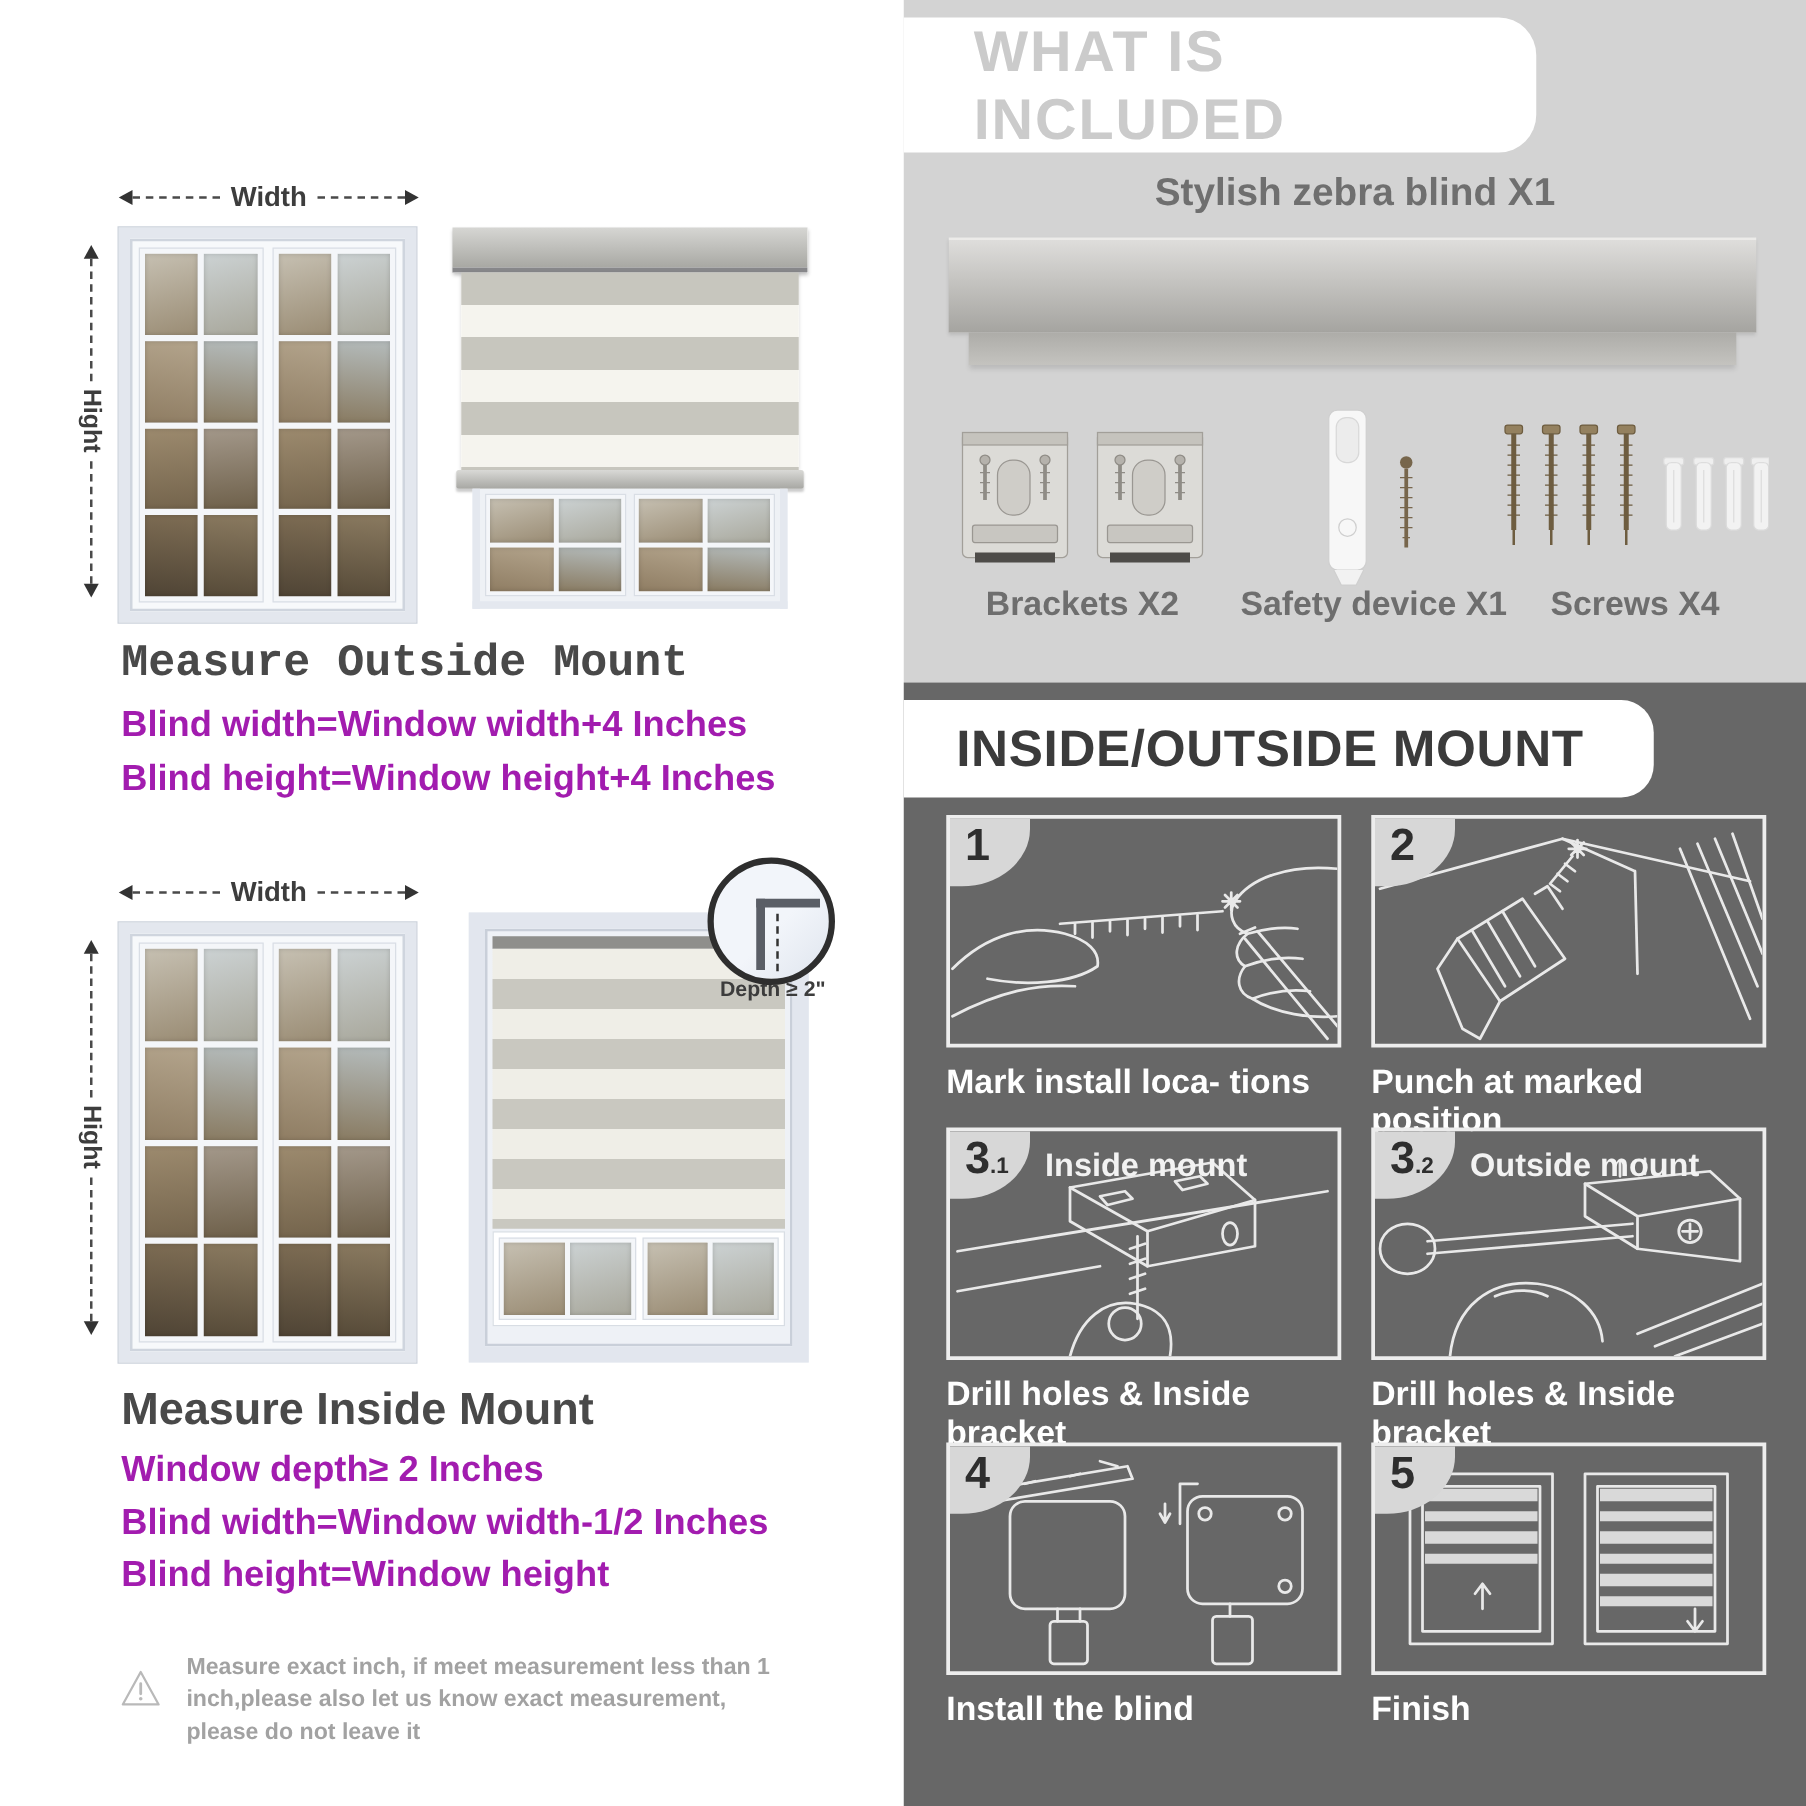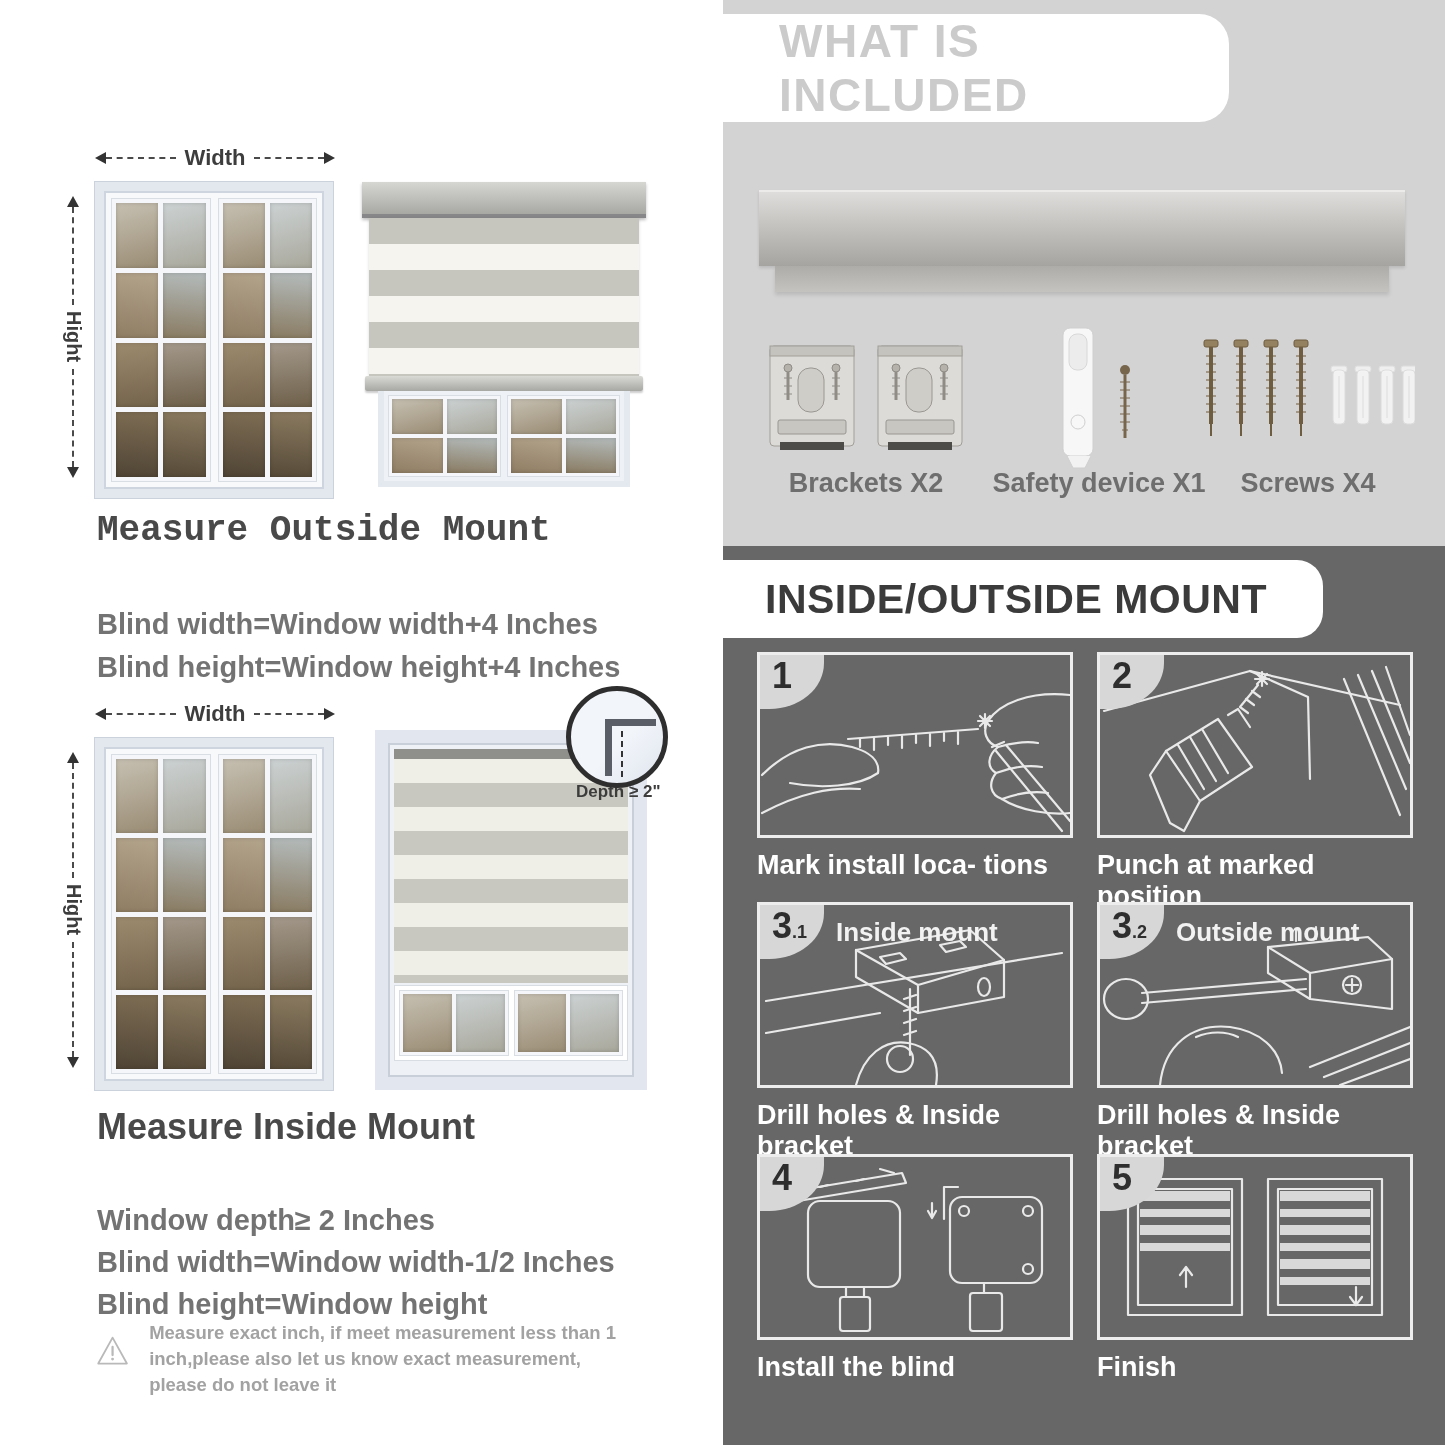--- a/index.html
+++ b/index.html
@@ -67,21 +67,21 @@
               border:1px solid #d8dde4;box-sizing:border-box;margin-top:2px;}
 
   .magnifier{position:absolute;left:566px;top:686px;width:92px;height:92px;border:5px solid #2e2e2e;
     border-radius:50%;background:linear-gradient(135deg,#f2f5fa 55%,#dfe5ee);z-index:5;overflow:hidden;}
   .mag-corner{position:absolute;left:34px;top:28px;width:44px;height:50px;
     border-left:7px solid #5a5e66;border-top:7px solid #5a5e66;}
   .mag-dash{position:absolute;left:50px;top:40px;height:46px;border-left:2px dashed #333;}
   .depth-label{position:absolute;left:576px;top:782px;font-size:17px;font-weight:bold;color:#3c3c3c;}
 
   .sec-title{position:absolute;font-size:36px;font-weight:bold;color:#494949;}
-  .sec-line{position:absolute;font-size:29px;font-weight:bold;color:#737373;margin-top:44px;}
+  .sec-line{position:absolute;font-size:29px;font-weight:bold;color:#a21caf;}
 
   .warning{position:absolute;left:96px;top:1316px;width:544px;display:flex;gap:20px;align-items:flex-start;}
   .warning-text{font-size:18.5px;line-height:26px;color:#a2a2a2;font-weight:bold;padding-top:4px;}
 
   
   .right-col{position:absolute;left:723px;top:0;width:722px;height:1106px;}
 
   .included-panel{position:absolute;left:0;top:0;width:722px;height:546px;background:#d3d3d3;}
   .wi-header{position:absolute;left:0;top:14px;width:506px;height:108px;background:#ffffff;
     border-radius:0 30px 30px 0;display:flex;align-items:center;padding-left:56px;
@@ -259,20 +259,21 @@
       <circle cx="37" cy="53" r="3.2" fill="#b9b9b9"></circle>
     </svg>
     <div class="warning-text">Measure exact inch, if meet measurement less than 1 inch,please also let us know exact measurement, please do not leave it</div>
   </div>
 </div>
 
 <div class="right-col">
 
   <div class="included-panel">
     <div class="wi-header">WHAT IS INCLUDED</div>
+    <div class="product-label">Stylish zebra blind X1</div>
     <div class="headrail-main"></div>
     <div class="headrail-lip"></div>
 
     <svg class="hw hw-brackets" width="200" height="128" viewBox="0 0 200 128">
       <g>
         <rect x="2" y="10" width="84" height="100" rx="4" fill="#dcdbd7" stroke="#a29f99"></rect>
         <rect x="2" y="10" width="84" height="10" fill="#c5c3bd" stroke="#a29f99"></rect>
         <rect x="30" y="32" width="26" height="44" rx="12" fill="#cfcdc8" stroke="#9a9792"></rect>
         <path d="M20,34 v30 M68,34 v30" stroke="#8f8c86" stroke-width="3" fill="none"></path>
         <path d="M16,42 h8 M16,50 h8 M16,58 h8 M64,42 h8 M64,50 h8 M64,58 h8" stroke="#8f8c86" fill="none"></path>

